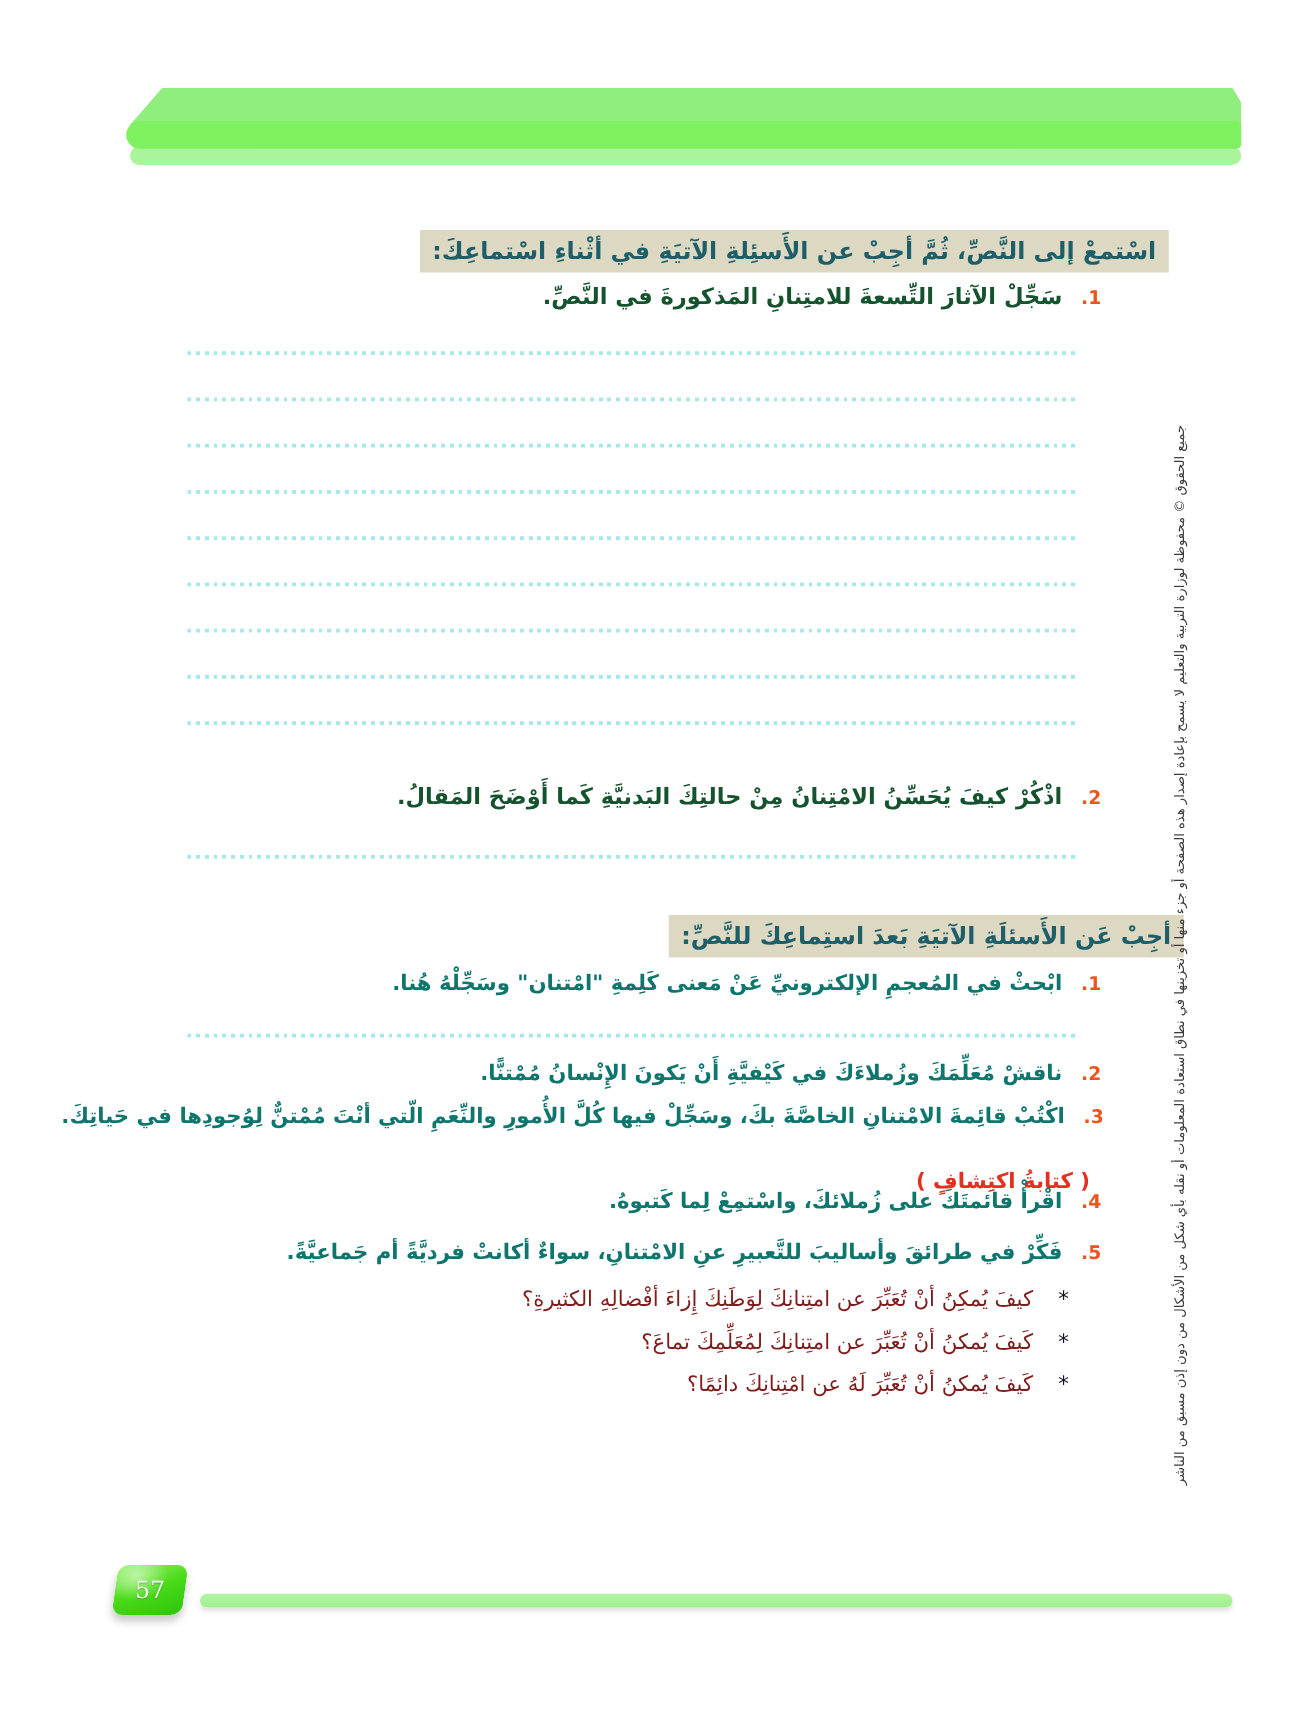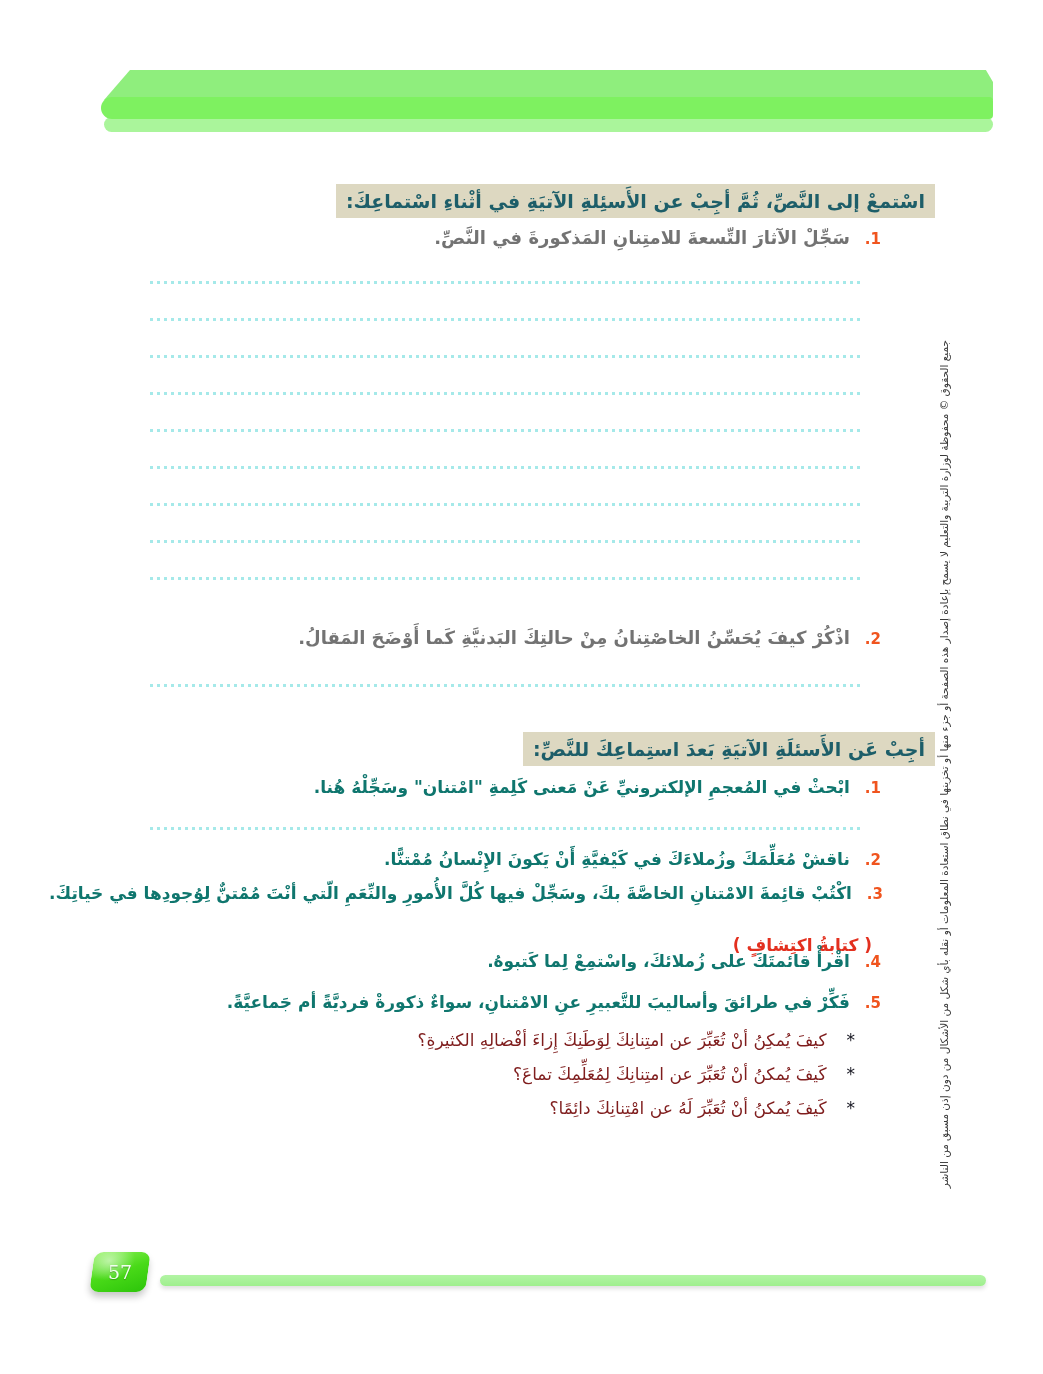--- a/index.html
+++ b/index.html
@@ -26,21 +26,21 @@
 
   
   .sec-heading{
     background:#ddd8c1;color:#1d5e69;font-weight:bold;font-size:19px;
     padding:5px 10px;line-height:24px;white-space:nowrap;text-align:right;
   }
 
   
   .q-row{display:flex;flex-direction:row;gap:15px;align-items:baseline;white-space:nowrap;}
   .q-num{color:#f0541e;font-size:15px;font-weight:bold;flex:none;}
-  .q-text{font-size:18px;font-weight:bold;color:#737373;}
+  .q-text{font-size:18px;font-weight:bold;color:#14532d;}
   .q-text-reg{font-size:17px;font-weight:bold;color:#0f766e;}
   .note-red{color:#e3301f;font-size:17px;font-weight:bold;white-space:nowrap;}
 
   
   .b-row{display:flex;flex-direction:row;gap:20px;align-items:baseline;white-space:nowrap;}
   .b-marker{font-size:17px;color:#14141f;flex:none;}
   .b-text{font-size:17px;color:#7f1d1d;}
 
   
   .dotline{
@@ -94,25 +94,25 @@
 <div class="abs dotline" style="top:355px;"></div>
 <div class="abs dotline" style="top:392px;"></div>
 <div class="abs dotline" style="top:429px;"></div>
 <div class="abs dotline" style="top:466px;"></div>
 <div class="abs dotline" style="top:503px;"></div>
 <div class="abs dotline" style="top:540px;"></div>
 <div class="abs dotline" style="top:577px;"></div>
 
 <div class="abs q-row" style="right:162px;top:627px;">
   <span class="q-num">2.</span>
-  <span class="q-text">اذْكُرْ كيفَ يُحَسِّنُ الخاصْتِنانُ مِنْ حالتِكَ البَدنيَّةِ كَما أَوْضَحَ المَقالُ.</span>
+  <span class="q-text">اذْكُرْ كيفَ يُحَسِّنُ الامْتِنانُ مِنْ حالتِكَ البَدنيَّةِ كَما أَوْضَحَ المَقالُ.</span>
 </div>
 <div class="abs dotline" style="top:684px;"></div>
 
-<div class="abs sec-heading" style="right:108px;top:732px;">أجِبْ عَن الأَسئلَةِ الآتيَةِ بَعدَ استِماعِكَ للنَّصِّ:</div>
+<div class="abs sec-heading" style="right:96px;top:732px;">أجِبْ عَن الأَسئلَةِ الآتيَةِ بَعدَ استِماعِكَ للنَّصِّ:</div>
 
 <div class="abs q-row" style="right:162px;top:777px;">
   <span class="q-num">1.</span>
   <span class="q-text-reg">ابْحثْ في المُعجمِ الإلكترونيِّ عَنْ مَعنى كَلِمةِ "امْتنان" وسَجِّلْهُ هُنا.</span>
 </div>
 <div class="abs dotline" style="top:827px;"></div>
 
 <div class="abs q-row" style="right:162px;top:849px;">
   <span class="q-num">2.</span>
   <span class="q-text-reg">ناقشْ مُعَلِّمَكَ وزُملاءَكَ في كَيْفيَّةِ أَنْ يَكونَ الإِنْسانُ مُمْتنًّا.</span>
@@ -124,21 +124,21 @@
 </div>
 <div class="abs note-red" style="right:171px;top:915px;margin-top:20px;">( كتابةُ اكتِشافٍ )</div>
 
 <div class="abs q-row" style="right:162px;top:951px;">
   <span class="q-num">4.</span>
   <span class="q-text-reg">اقْرأْ قائمتَكَ على زُملائكَ، واسْتمِعْ لِما كَتبوهُ.</span>
 </div>
 
 <div class="abs q-row" style="right:162px;top:992px;">
   <span class="q-num">5.</span>
-  <span class="q-text-reg">فَكِّرْ في طرائقَ وأساليبَ للتَّعبيرِ عنِ الامْتنانِ، سواءٌ ذكورةْ فرديَّةً أم جَماعيَّةً.</span>
+  <span class="q-text-reg">فَكِّرْ في طرائقَ وأساليبَ للتَّعبيرِ عنِ الامْتنانِ، سواءٌ أكانتْ فرديَّةً أم جَماعيَّةً.</span>
 </div>
 
 <div class="abs b-row" style="right:188px;top:1030px;">
   <span class="b-marker">*</span>
   <span class="b-text">كيفَ يُمكِنُ أنْ تُعَبِّرَ عن امتِنانِكَ لِوَطَنِكَ إِزاءَ أفْضالِهِ الكثيرةِ؟</span>
 </div>
 <div class="abs b-row" style="right:188px;top:1064px;">
   <span class="b-marker">*</span>
   <span class="b-text">كَيفَ يُمكنُ أنْ تُعَبِّرَ عن امتِنانِكَ لِمُعَلِّمِكَ تماعَ؟</span>
 </div>

